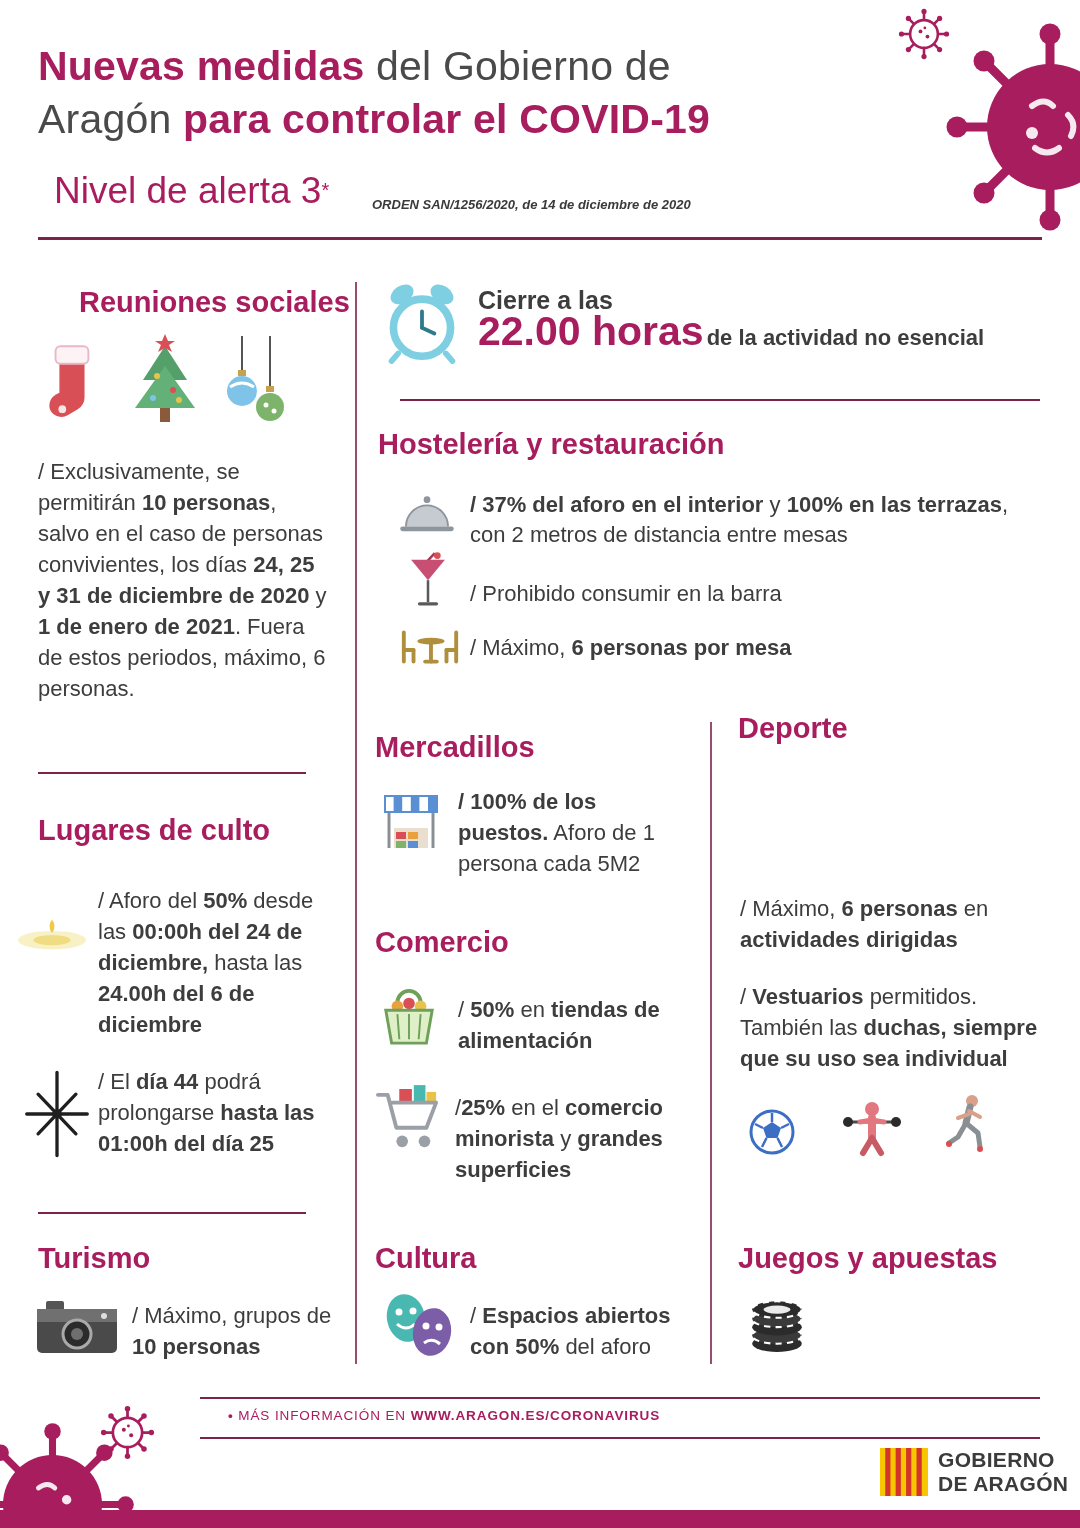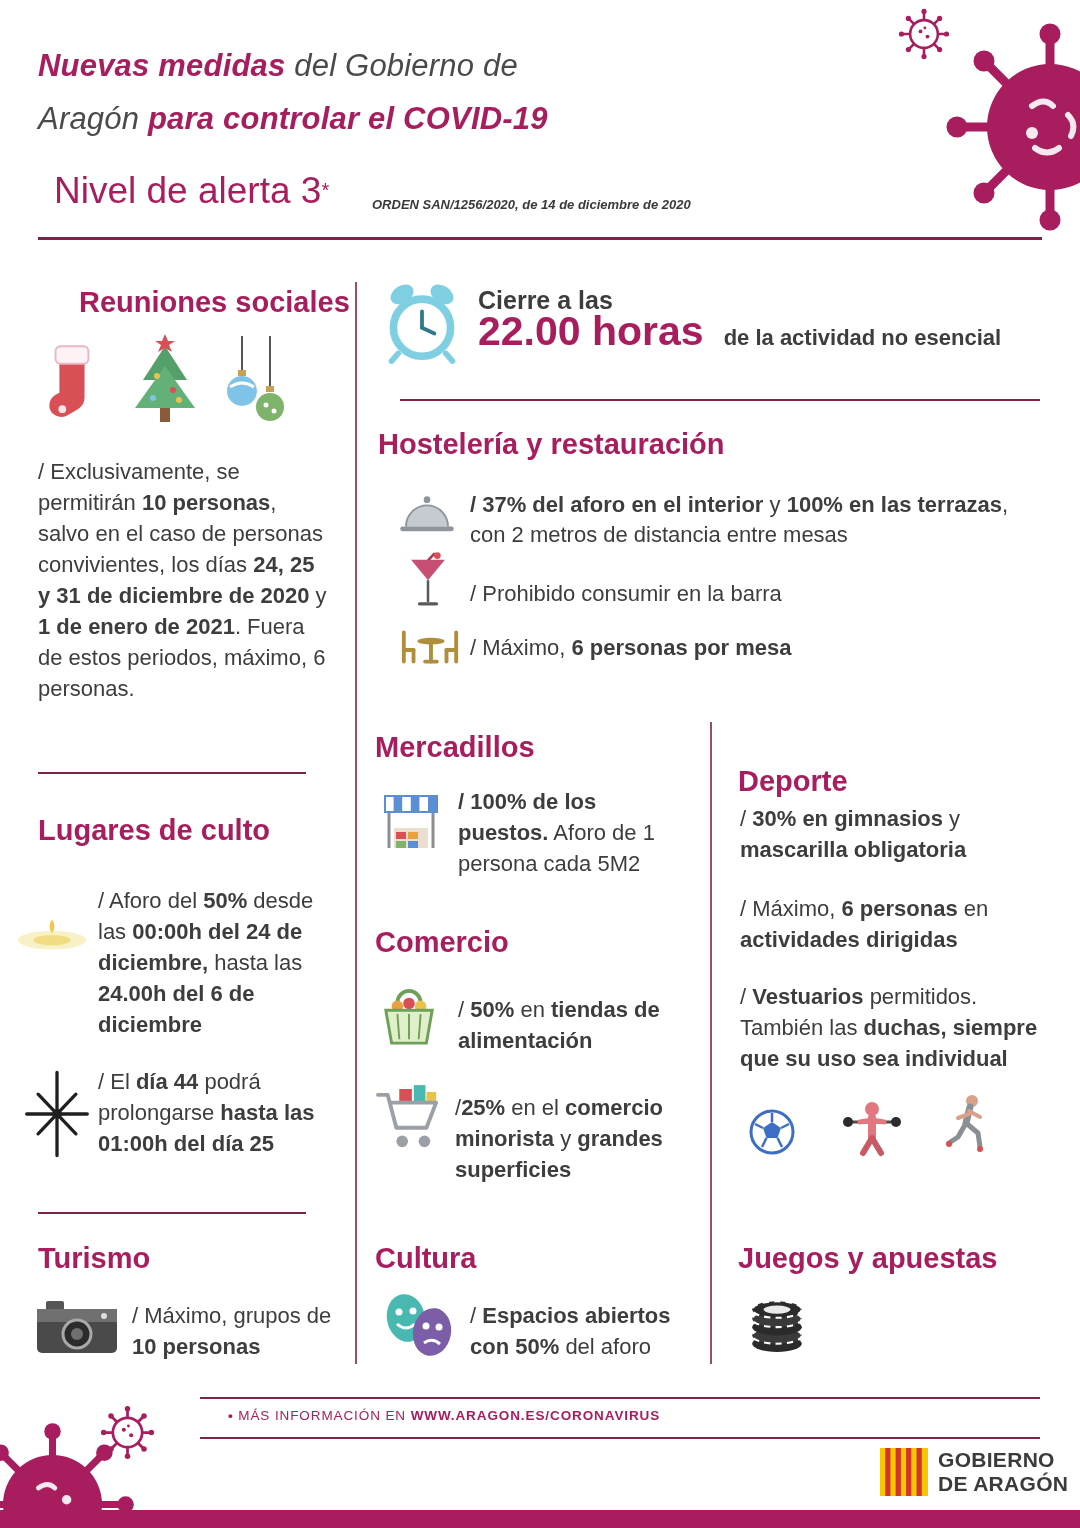--- a/index.html
+++ b/index.html
@@ -3,30 +3,30 @@
 <meta charset="utf-8">
 <style>
   *{margin:0;padding:0;box-sizing:border-box;}
   body{background:#dcdcdc;}
   .page{position:relative;width:1080px;height:1528px;margin:0 auto;background:#fff;overflow:hidden;
         font-family:"Liberation Sans",sans-serif;color:#3D3D3D;}
   .abs{position:absolute;}
   .b{font-weight:700;}
   .accent{color:#A81D5E;}
   .tb{font-weight:700;}
-  .title-line{font-size:31px;line-height:52px;color:#4A4A4A;font-weight:400;letter-spacing:0.2px;white-space:nowrap;font-style:italic;}
+  .title-line{font-size:41px;line-height:52px;color:#4A4A4A;font-weight:400;letter-spacing:0.2px;white-space:nowrap;}
   .alert-text{font-size:37px;color:#A81D5E;}
   .alert-sup{font-size:20px;vertical-align:super;color:#A81D5E;}
   .order-ref{font-size:13px;font-style:italic;font-weight:700;color:#3A3A3A;}
   .hline{background:#7D2248;}
   .vline{background:#7D2248;opacity:0.8;}
   .section-title{font-size:29px;font-weight:700;color:#A81D5E;white-space:nowrap;}
   .body-text{font-size:22px;line-height:31px;color:#3D3D3D;}
   .closing-intro{font-size:25px;font-weight:700;color:#3D3D3D;}
-  .closing-row{display:flex;align-items:baseline;gap:20px;white-space:nowrap;}
+  .closing-row{display:flex;align-items:baseline;gap:3px;white-space:nowrap;}
   .closing-time{font-size:41px;font-weight:700;color:#A81D5E;}
   .closing-detail{font-size:22px;font-weight:700;color:#3D3D3D;}
   .footer-info{font-size:13.5px;letter-spacing:0.9px;color:#A81D5E;white-space:nowrap;}
   .footer-info .b{font-weight:700;}
   .logo-text{font-size:21px;font-weight:700;color:#3B3B3B;line-height:24px;letter-spacing:0.3px;}
   .bottom-bar{background:#A81D5E;}
 </style>
 </head>
 <body>
 
@@ -273,22 +273,21 @@
     <circle cx="19" cy="20" r="3.5" fill="#fff"></circle>
       <circle cx="33" cy="19" r="3.5" fill="#fff"></circle>
     <path d="M17 32 q9 8 18 0" stroke="#fff" stroke-width="3" fill="none"></path>
     <ellipse cx="52" cy="40" rx="19" ry="24" fill="#7B5EA7" transform="rotate(10 52 40)"></ellipse>
     <circle cx="46" cy="34" r="3.5" fill="#fff"></circle>
       <circle cx="59" cy="35" r="3.5" fill="#fff"></circle>
     <path d="M44 51 q8 -6 16 1" stroke="#fff" stroke-width="3" fill="none"></path>
   </svg>
   <div class="abs body-text" style="left:470px;top:1300px;width:220px;"><span>/ </span><span class="b">Espacios abiertos con 50%</span><span> del aforo</span></div>
 
-  <div class="abs section-title" style="left:738px;top:765px;">Deporte</div>
-  <div class="abs body-text" style="left:740px;top:803px;width:290px;"><span>/ </span><span class="b">30% en gimnasios</span><span> y </span><span class="b">mascarilla obligatoria</span></div>
+  <div class="abs section-title" style="left:738px;top:712px;">Deporte</div>
   <div class="abs body-text" style="left:740px;top:893px;width:290px;"><span>/ Máximo, </span><span class="b">6 personas</span><span> en </span><span class="b">actividades dirigidas</span></div>
   <div class="abs body-text" style="left:740px;top:981px;width:300px;"><span>/ </span><span class="b">Vestuarios</span><span> permitidos. También las </span><span class="b">duchas, siempre que su uso sea individual</span></div>
 
   <svg class="abs" style="left:748px;top:1108px;width:48px;height:48px;" viewBox="0 0 48 48">
     <circle cx="24" cy="24" r="21" fill="#fff" stroke="#3C6FC4" stroke-width="3"></circle>
     <polygon points="24,14 33,20 29.5,30 18.5,30 15,20" fill="#3C6FC4"></polygon>
     <g stroke="#3C6FC4" stroke-width="2.5">
       <line x1="24" y1="14" x2="24" y2="5"></line>
         <line x1="33" y1="20" x2="41" y2="16"></line>
       <line x1="15" y1="20" x2="7" y2="16"></line>

